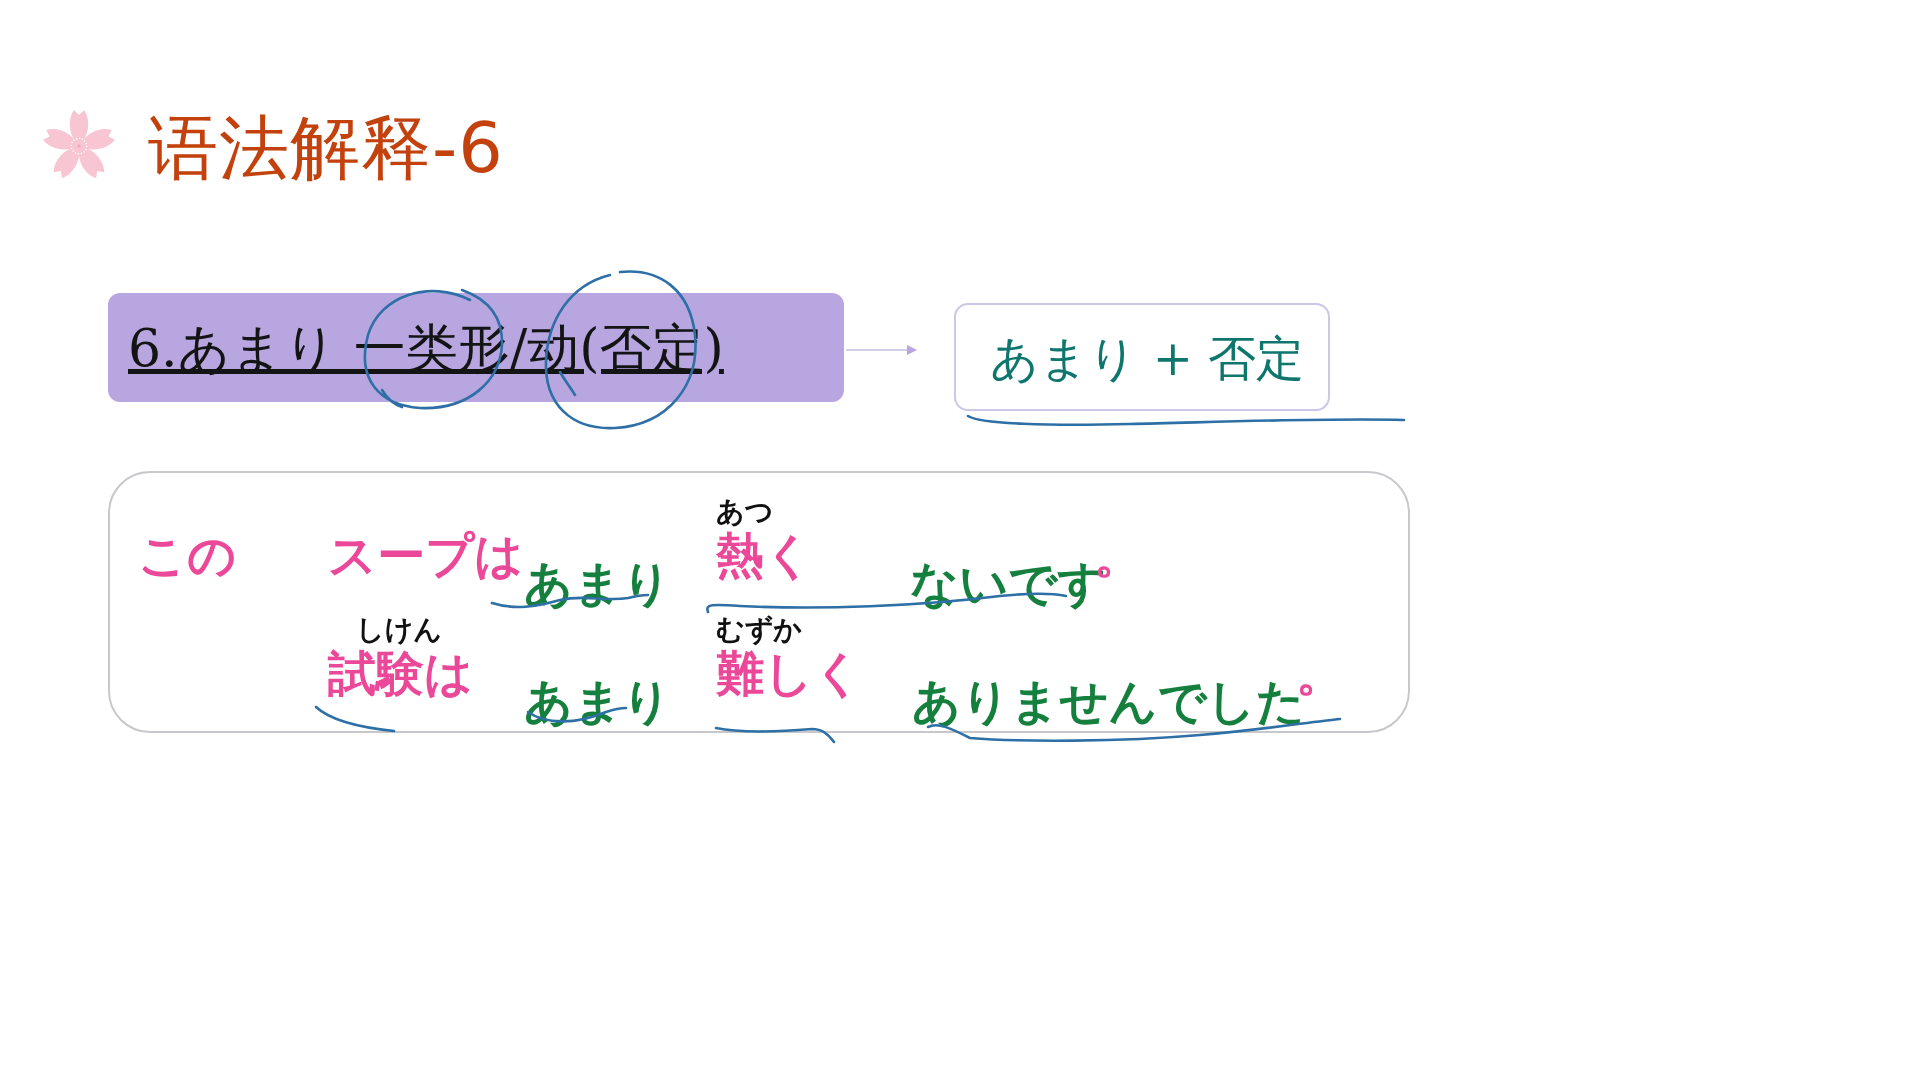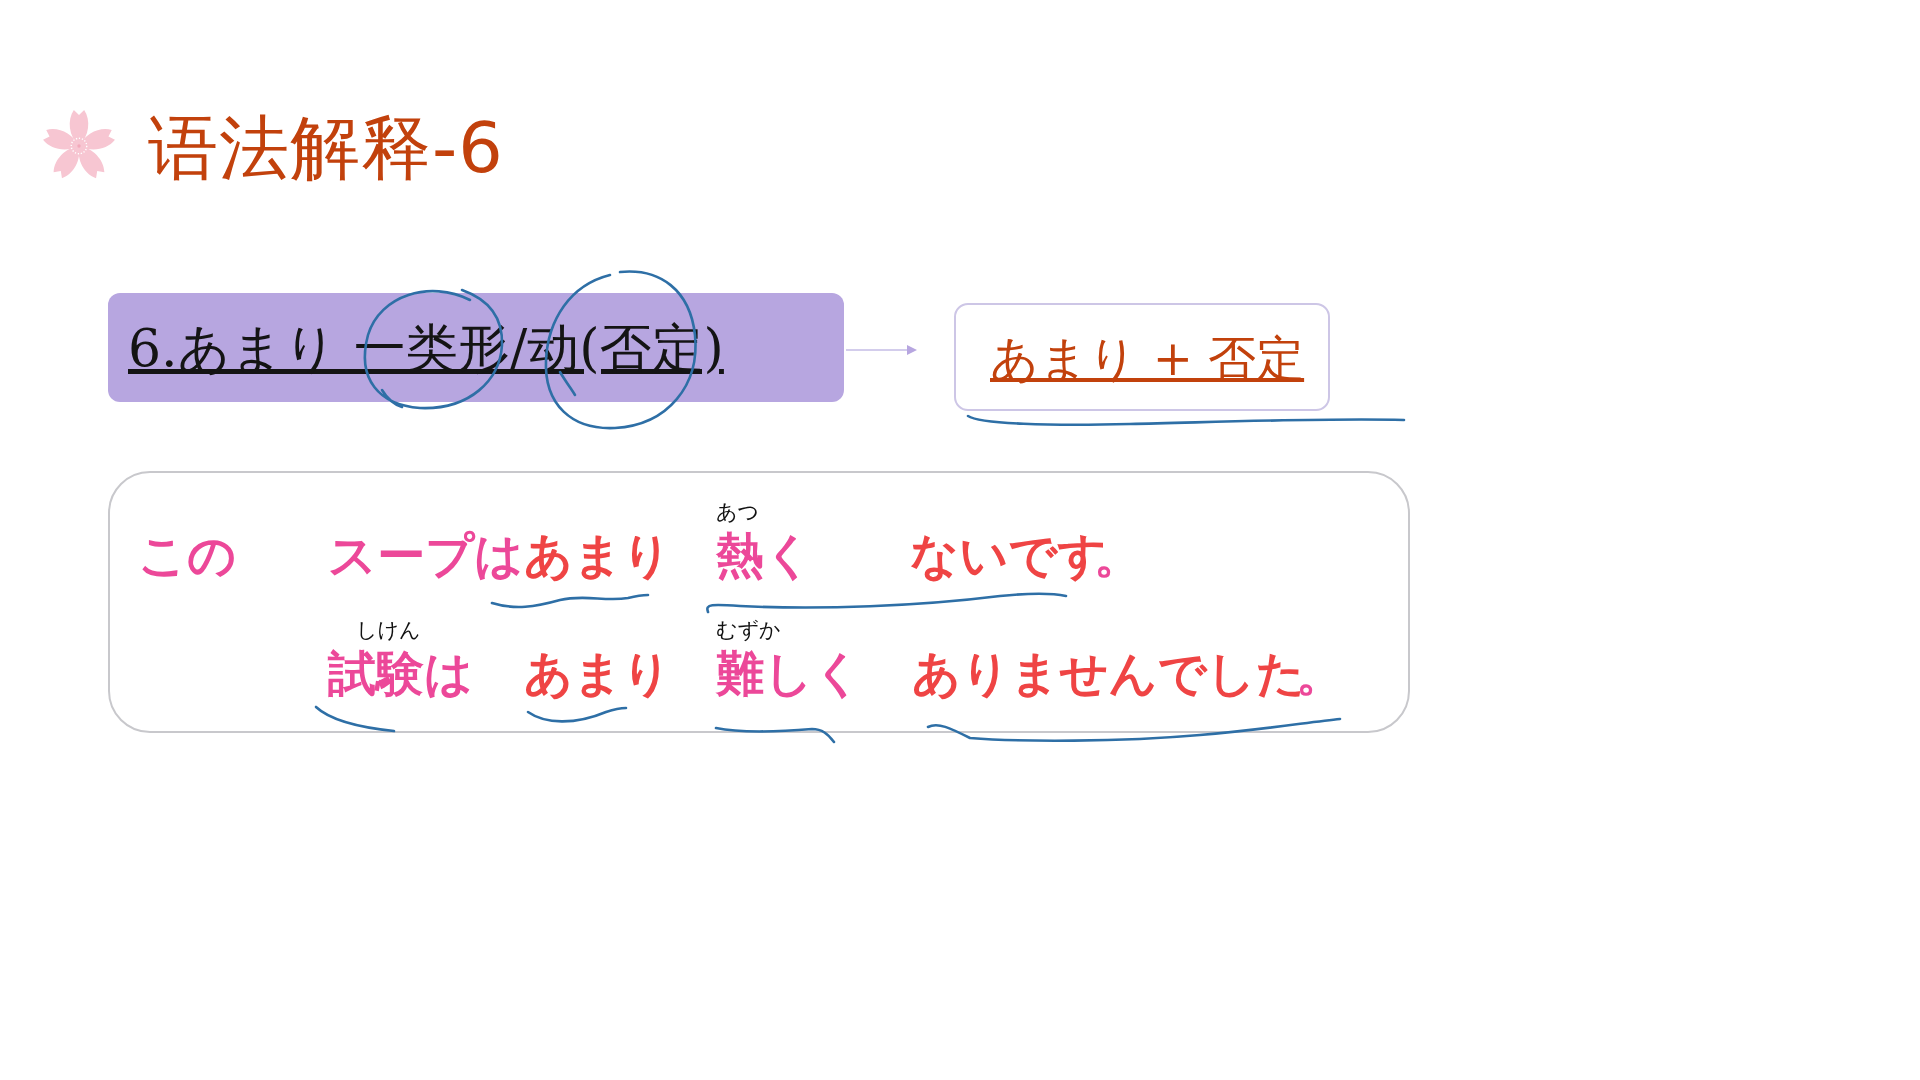--- a/index.html
+++ b/index.html
@@ -7,27 +7,27 @@
          font-family:"DejaVu Serif","Liberation Serif",serif; color:#111; }
   .abs { position:absolute; }
   .sakura { left:36px; top:103px; width:86px; height:86px; }
   .title { left:148px; top:108px; font-family:"DejaVu Sans","Liberation Sans",sans-serif;
            font-weight:normal; font-size:70px; line-height:80px; color:#c2410c; letter-spacing:1px; white-space:nowrap; }
   .purple-box { left:108px; top:293px; width:736px; height:109px; background:#b7a6e0; border-radius:12px; }
   .purple-text { left:128px; top:316px; font-size:52px; line-height:64px; color:#141414; white-space:nowrap;text-decoration:underline; }
   .arrow { left:846px; top:344px; width:72px; height:12px; }
   .result-box { left:954px; top:303px; width:376px; height:108px; border:2px solid #cdc6e6; border-radius:14px;
                 background:#fff; box-sizing:border-box; }
-  .result-text { left:990px; top:328px; font-size:48px; line-height:60px; color:#c2410c; white-space:nowrap;text-decoration:underline; }
+  .result-text { left:990px; top:328px; font-size:48px; line-height:60px; color:#0f766e; white-space:nowrap; }
   .example-box { left:108px; top:471px; width:1302px; height:262px; border:2px solid #c8c8cc; border-radius:42px;
                  box-sizing:border-box; background:#fff; }
   .word { position:absolute; font-size:48px; line-height:56px; white-space:nowrap; font-weight:bold; }
-  .red { color:#ef4444; }
+  .red { color:#15803d;margin-top:28px; }
   .black { color:#ec4899; }
-  .ruby { position:absolute; font-size:21px; line-height:24px; white-space:nowrap; color:#111; font-weight:normal; }
+  .ruby { position:absolute; font-size:28px; line-height:24px; white-space:nowrap; color:#111; font-weight:bold; }
   svg.ink { position:absolute; left:0; top:0; width:1920px; height:1080px; pointer-events:none; }
   svg.ink path, svg.ink ellipse { fill:none; stroke:#2e6fa6; stroke-width:2.6; stroke-linecap:round; }
 </style>
 </head>
 <body>
 
 <svg class="abs sakura" viewBox="0 0 100 100">
   <g fill="#f7c6d2">
     <g id="petal">
       <path d="M50 50 C38 38 36 20 44 8 L50 14 L56 8 C64 20 62 38 50 50 Z"></path>

